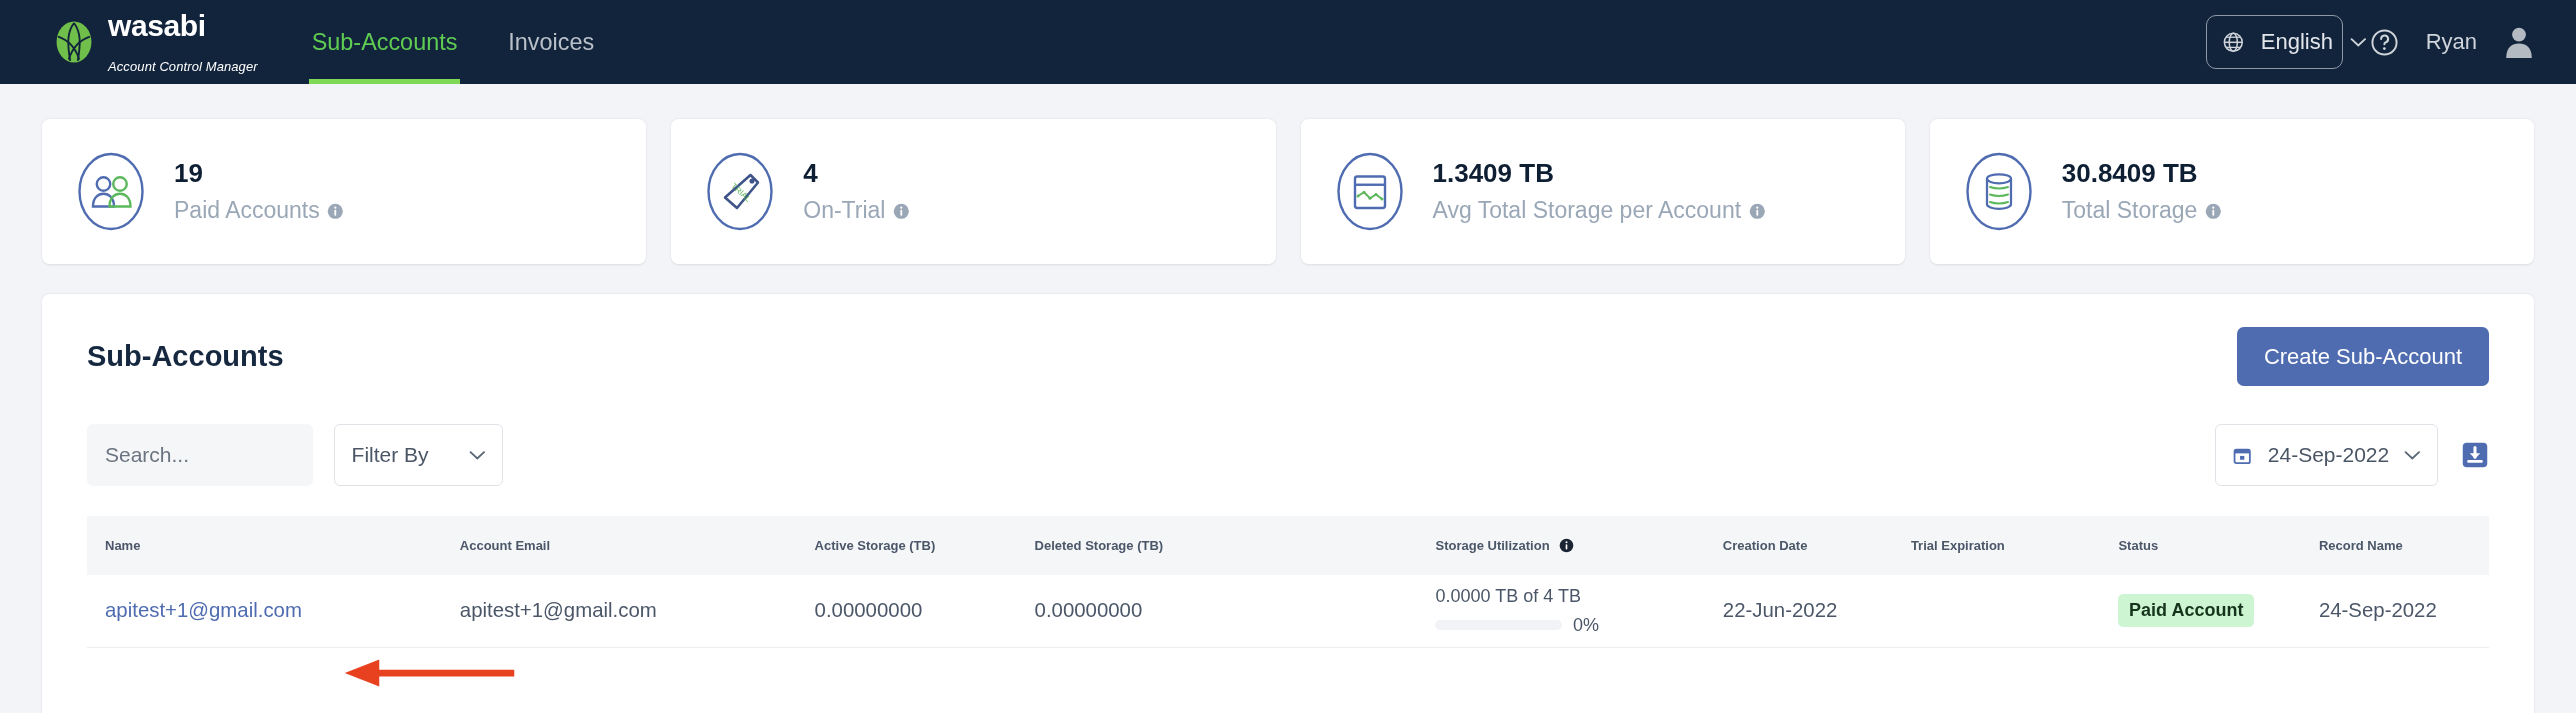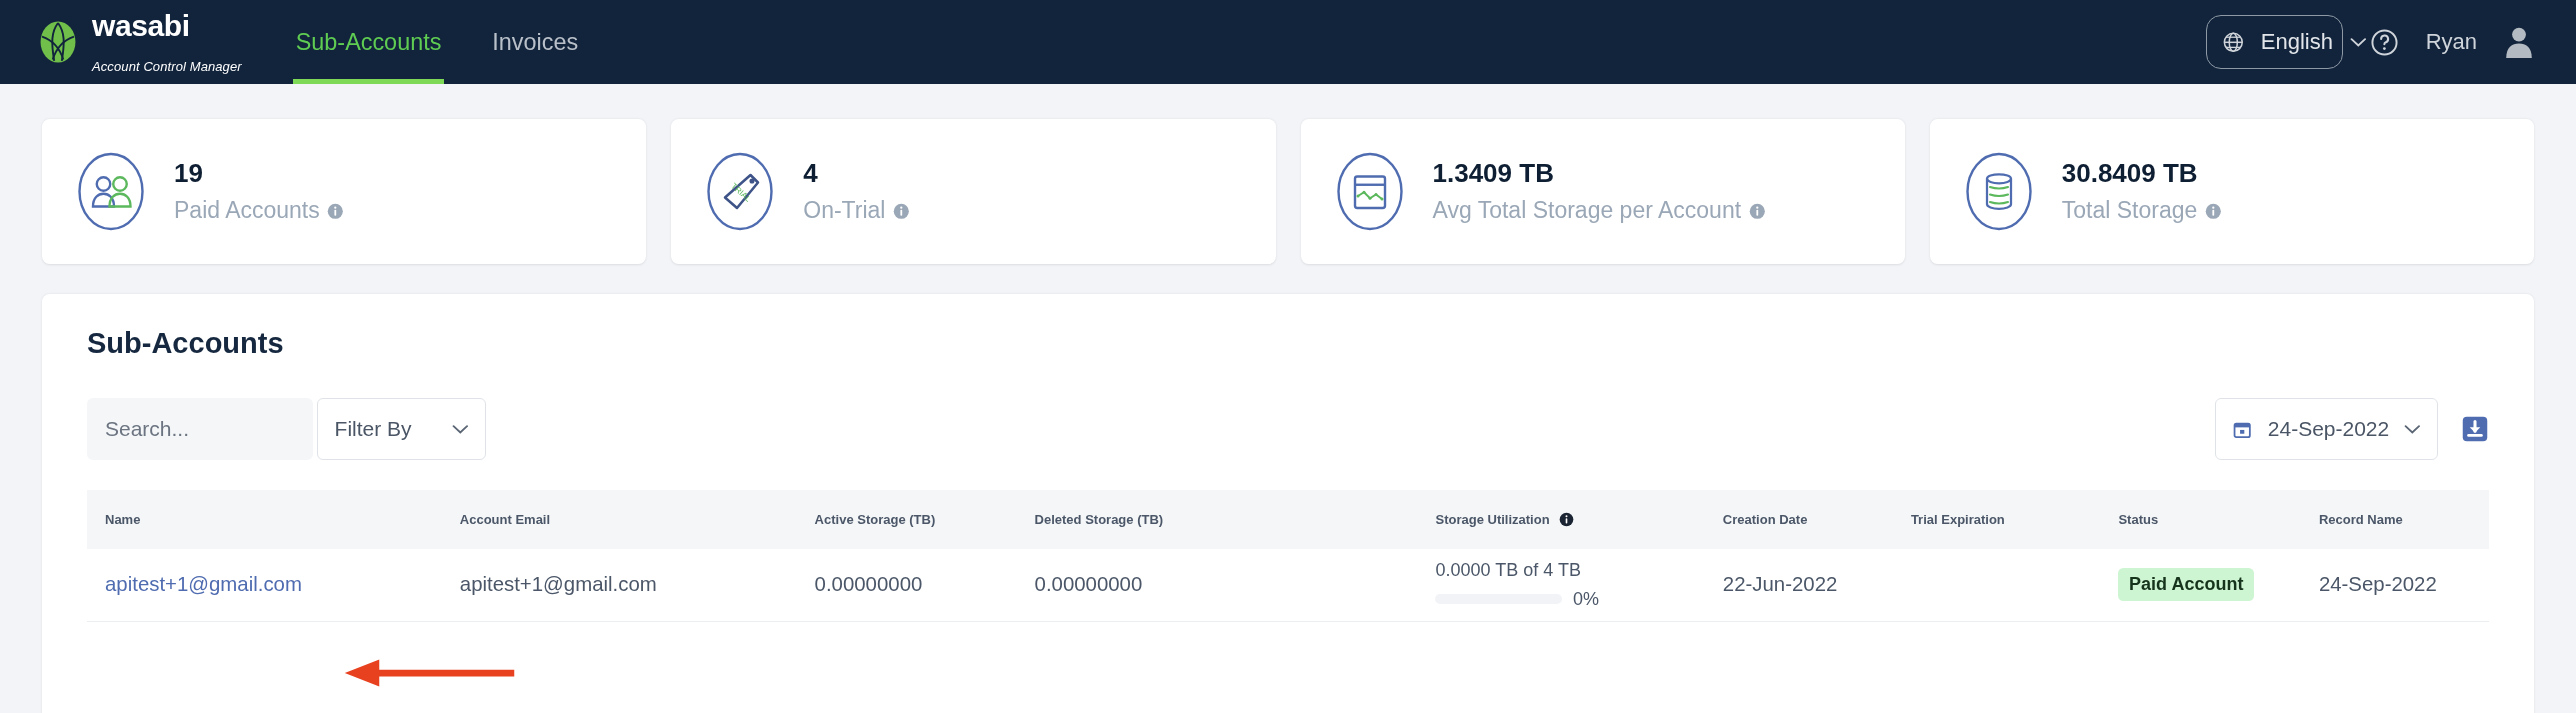--- a/index.html
+++ b/index.html
@@ -9,21 +9,21 @@
     font-family: "Liberation Sans", sans-serif;
     overflow: hidden;
   }
 
   
   .topnav {
     height: 84px;
     background: #12243c;
     display: flex;
     align-items: center;
-    padding: 0 42px 0 36px;
+    padding: 0 42px 0 52px;
     position: relative;
   }
   .brand { display: flex; align-items: center; gap: 12px; margin-right: 51px; }
   .brand-mark { width: 44px; height: 44px; flex: none; }
   .brand-text { display: flex; flex-direction: column; justify-content: center; }
   .brand-word {
     color: #ffffff; font-size: 30px; font-weight: bold;
     letter-spacing: -0.4px; line-height: 1.0;
   }
   .brand-sub {
@@ -36,21 +36,21 @@
     display: flex; align-items: center; position: relative;
     cursor: pointer; padding: 0 3px;
   }
   .nav-link.active { color: #5fcc52; }
   .nav-link.active::after {
     content: ""; position: absolute; left: 0; right: 0; bottom: 0;
     height: 5.3px; background: #7ed957;
   }
   .nav-right { margin-left: auto; display: flex; align-items: center; gap: 27px; }
   .lang-select {
-    border: 0.8px solid #8e99a6; border-radius: 15px;
+    border: 0.8px solid #8e99a6; border-radius: 10px;
     height: 54px; width: 137px; display: flex; align-items: center;
     padding: 0 15px; gap: 16.6px; cursor: pointer; color: #dfe3e8;
   }
   .lang-label { font-size: 22px; color: #e2e6ea; flex: 1; }
   .globe { width: 22.6px; height: 22.6px; flex: none; }
   .chev { width: 16.6px; height: 10.6px; flex: none; }
   .help-icon { width: 29px; height: 29px; cursor: pointer; }
   .user-name { font-size: 22px; color: #cfd4da; }
   .avatar-icon { width: 30px; height: 32px; }
 
@@ -88,21 +88,21 @@
   }
   .panel-title { font-size: 29px; font-weight: bold; color: #16283f; }
   .btn-primary {
     margin-left: auto;
     background: #4f6cb0; color: #fff; border: none;
     border-radius: 6.8px; height: 59px; padding: 0 27px;
     font-size: 22px; font-family: inherit; cursor: pointer;
   }
   .toolbar {
     display: flex; align-items: center;
-    padding: 38px 45px 0 45px; gap: 4px;
+    padding: 38px 45px 0 45px; gap: 21px;
   }
   .search-box {
     width: 226px; height: 62px; background: #f4f6f8;
     border: none; border-radius: 6px; padding: 0 18px;
     font-size: 21px; color: #5b6675; font-family: inherit;
   }
   .search-box::placeholder { color: #6b7480; }
   .filter-box {
     width: 169px; height: 62px; border: 0.8px solid #dfe3e8;
     border-radius: 6px; display: flex; align-items: center;
@@ -304,20 +304,21 @@
           </svg>
         </div>
       </div>
     </div>
   </div>
 
   <div class="panel">
 
     <div class="panel-head">
       <div class="panel-title">Sub-Accounts</div>
+      <button class="btn-primary">Create Sub-Account</button>
     </div>
 
     <div class="toolbar">
       <input class="search-box" type="text" placeholder="Search..." style="">
 
       <div class="filter-box">
         <span class="filter-label">Filter By</span>
         <svg class="chev" viewBox="0 0 16 10">
           <path d="M1.5 2 L8 8 L14.5 2" fill="none" stroke="#5b6675" stroke-width="1.8" stroke-linecap="round"></path>
         </svg>

